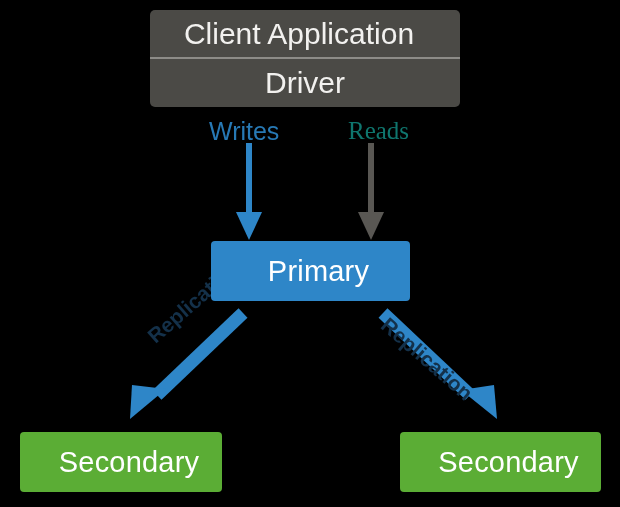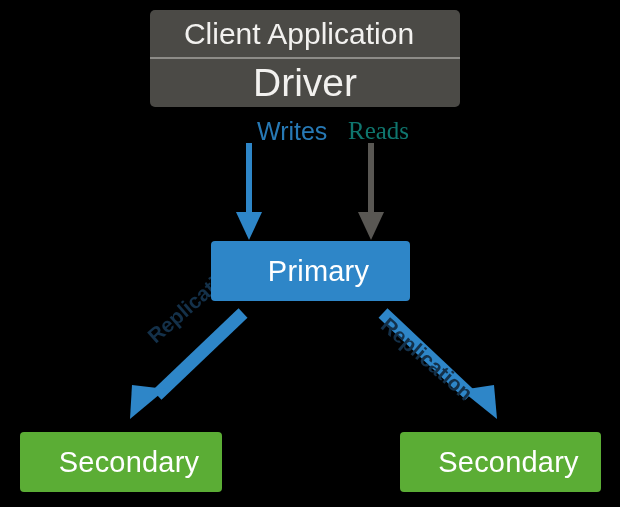--- a/index.html
+++ b/index.html
@@ -58,21 +58,21 @@
   }
   #driver-row {
     position: absolute;
     left: 0; top: 49px;
     width: 310px;
     height: 48px;
     display: flex;
     align-items: center;
     justify-content: center;
     color: #f2f1ef;
-    font-size: 39px;
+    font-size: 30px;
   }
 
   
   #primary-node {
     left: 211px;
     top: 241px;
     width: 199px;
     height: 60px;
     background: #2e86c8;
     border-radius: 4px;
@@ -102,21 +102,20 @@
   
   .edge-label {
     position: absolute;
     font-size: 25px;
     white-space: nowrap;
   }
   #writes-label {
     left: 209px;
     top: 117px;
     color: #2779b5;
-    margin-left: 48px;
   }
   #reads-label {
     left: 348px;
     top: 117px;
     color: #0f766e;
     font-family: Liberation Serif, serif;
   }
 
   .replication-label {
     position: absolute;

